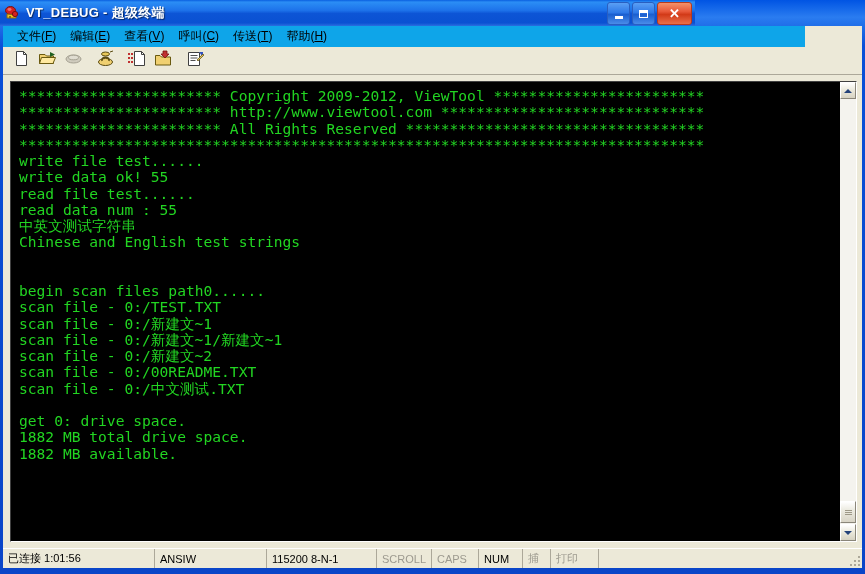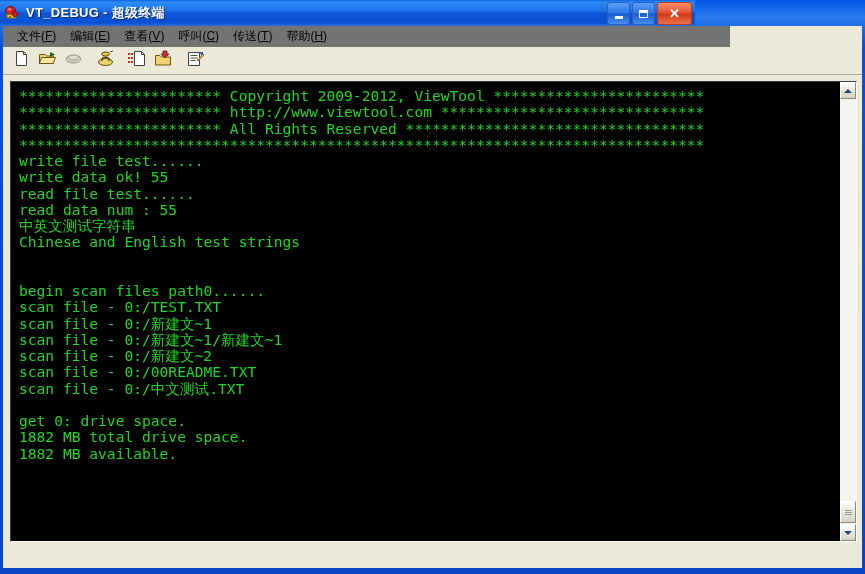--- a/index.html
+++ b/index.html
@@ -106,23 +106,23 @@
     width: 859px;
     height: 542px;
     background: #ece9d8;
     box-sizing: border-box;
   }
 
   
   .menubar {
     position: absolute;
     left: 0; top: 0;
-    width: 727px;
+    width: 802px;
     height: 21px;
-    background: #737373;
+    background: #0ea5e9;
     display: flex;
     align-items: center;
     padding-left: 7px;
     box-sizing: border-box;
   }
   .menuitem {
     font-size: 12px;
     color: #000000;
     padding: 2px 7px 3px 7px;
     white-space: nowrap;
@@ -415,15 +415,34 @@
                 <i></i>
               </span>
           </div>
           <div class="sb-btn sb-down">
             <span class="sb-arrow down"></span>
           </div>
         </div>
       </div>
     </div>
 
+    <div class="statusbar">
+      <div class="sb-cell" style="width:152px">已连接 1:01:56</div>
+      <div class="sb-cell" style="width:112px">ANSIW</div>
+      <div class="sb-cell" style="width:110px">115200 8-N-1</div>
+      <div class="sb-cell dim" style="width:55px">SCROLL</div>
+      <div class="sb-cell dim" style="width:47px">CAPS</div>
+      <div class="sb-cell" style="width:44px">NUM</div>
+      <div class="sb-cell dim" style="width:28px">捕</div>
+      <div class="sb-cell dim" style="width:48px">打印</div>
+      <div class="sb-cell last"></div>
+      <div class="sb-grip">
+        <i style="right:0;bottom:0"></i>
+          <i style="right:4px;bottom:0"></i>
+          <i style="right:8px;bottom:0"></i>
+        <i style="right:0;bottom:4px"></i>
+          <i style="right:4px;bottom:4px"></i>
+        <i style="right:0;bottom:8px"></i>
+      </div>
+    </div>
 
   </div>
 </div>
 
 </body></html>

